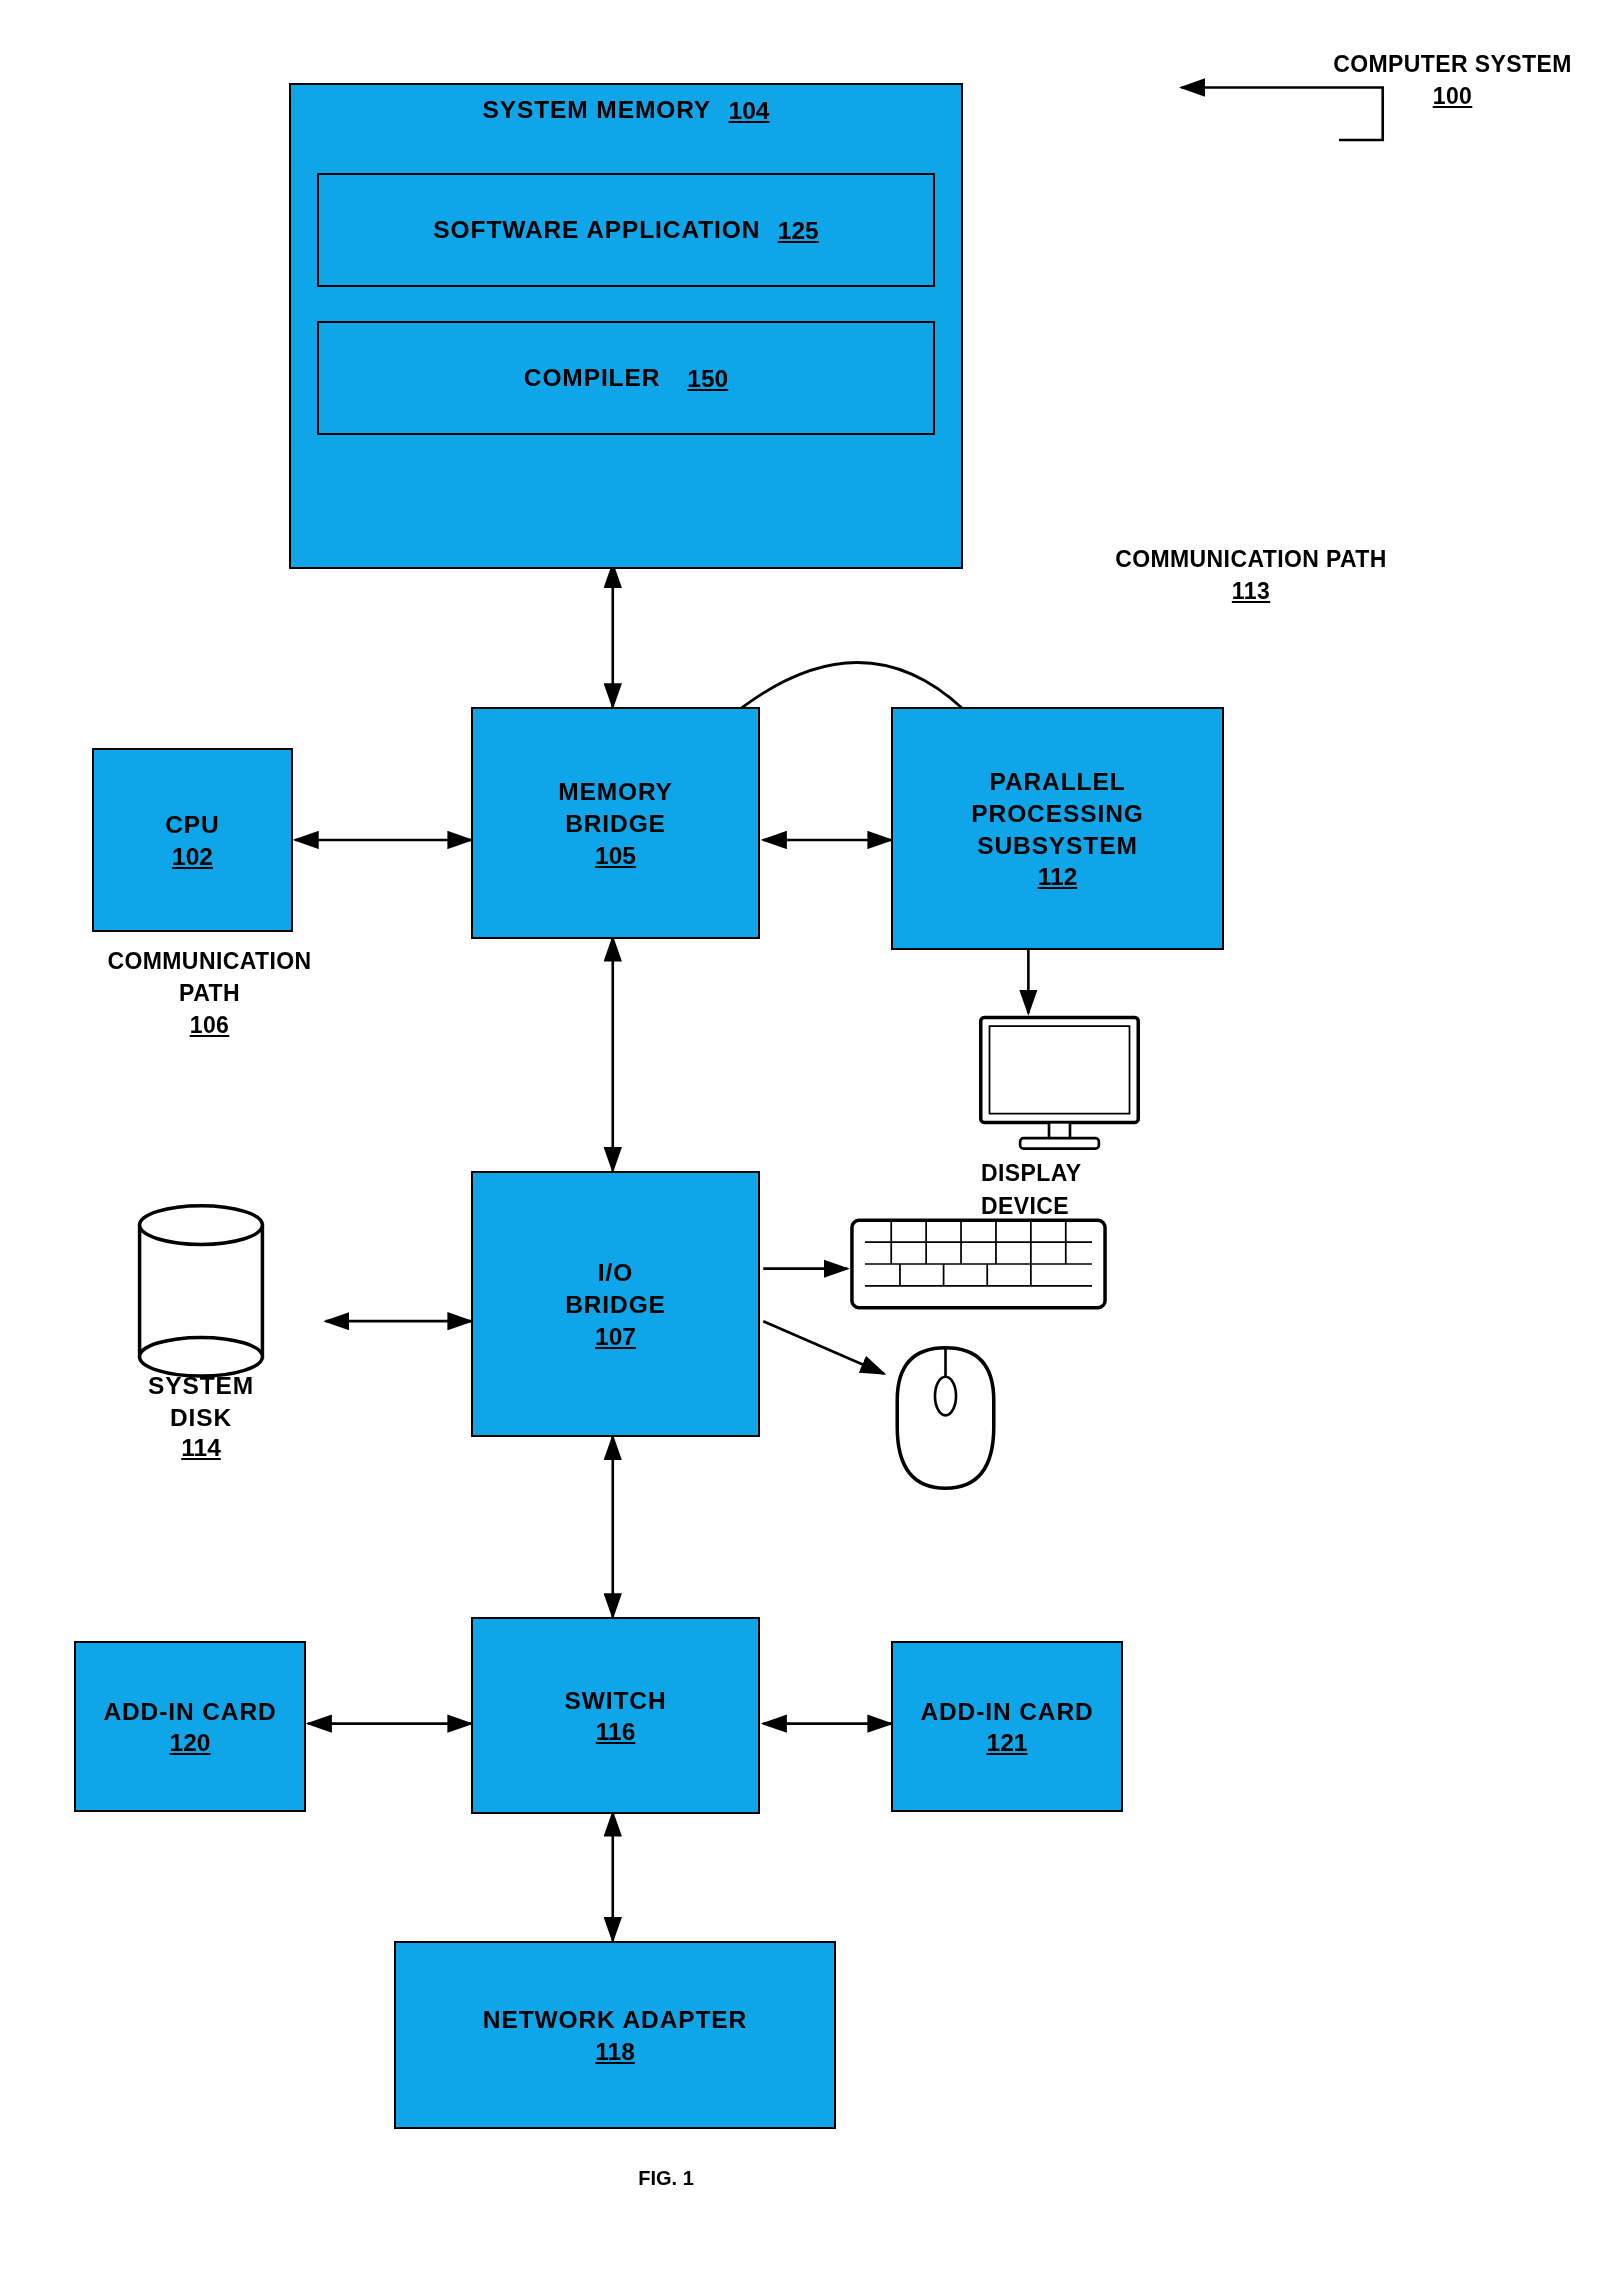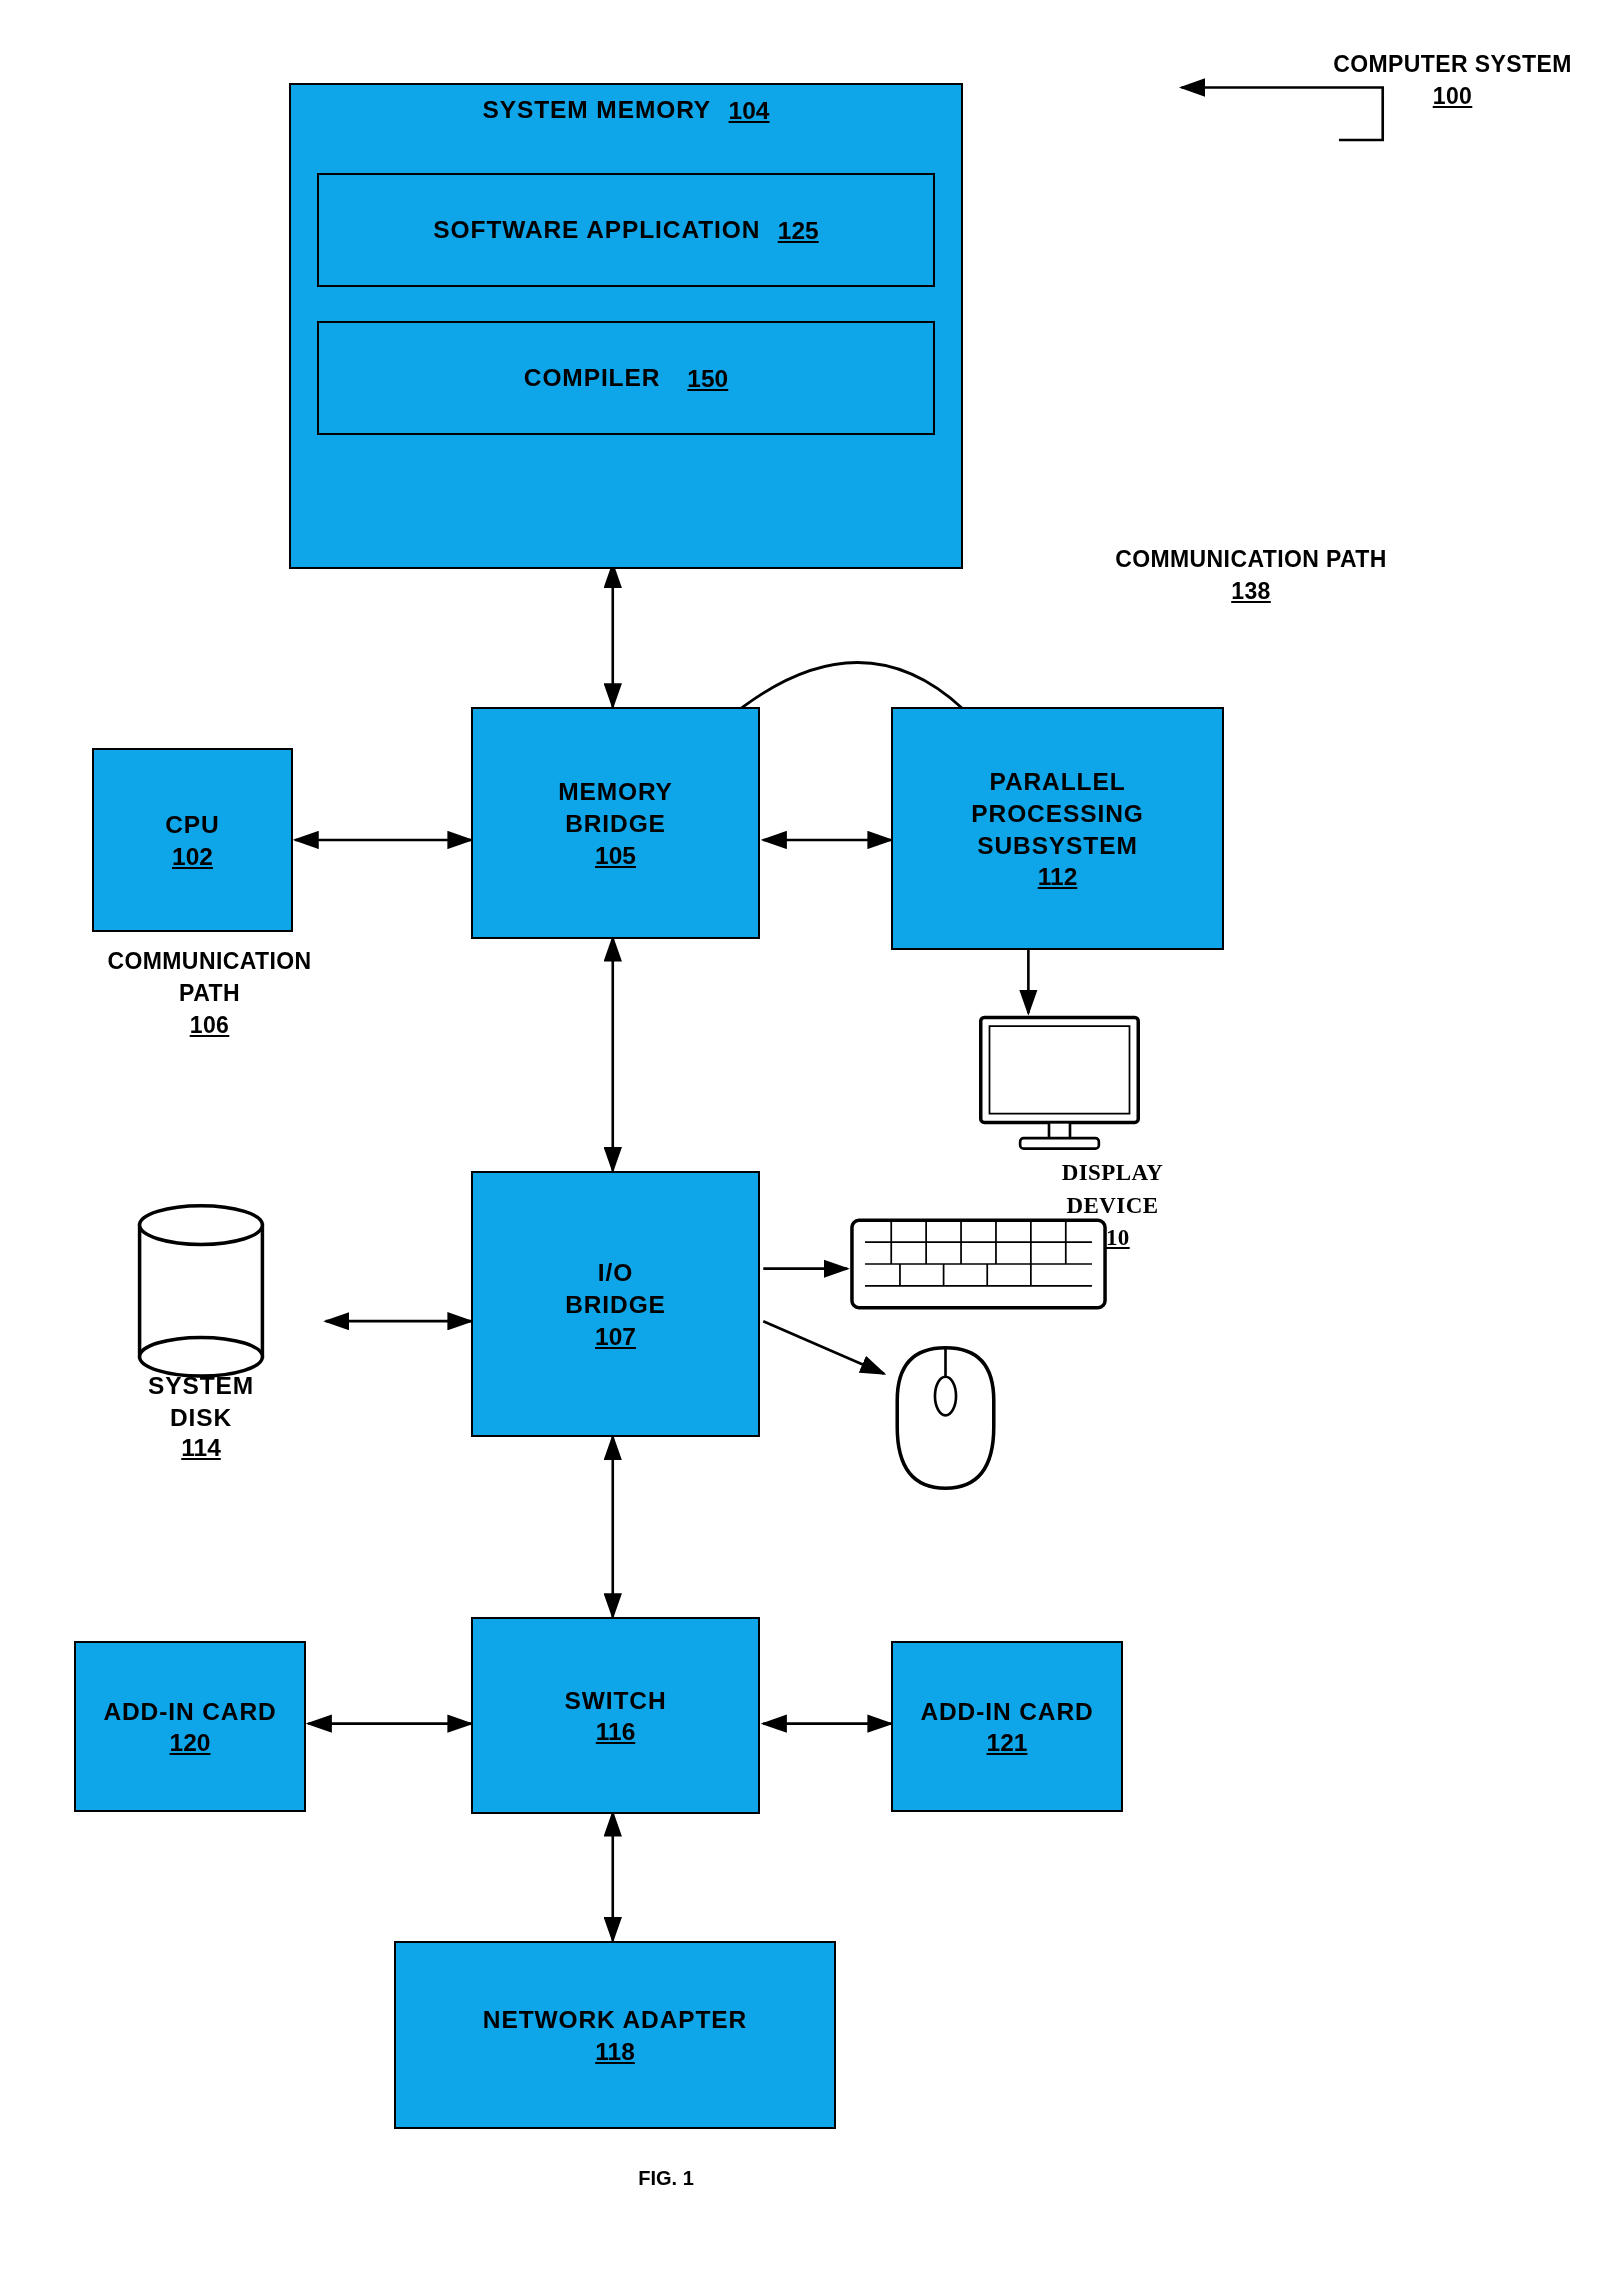--- a/index.html
+++ b/index.html
@@ -157,42 +157,42 @@
   </div>
 
   <div class="box" style="left:891px; top:707px; width:333px; height:243px;">
     <span class="box-label">PARALLEL<br>PROCESSING<br>SUBSYSTEM</span>
     <span class="box-number">112</span>
   </div>
 
   <div class="float-label" style="top:543px; left:1111px; width:280px;">
     <span>COMMUNICATION
 PATH</span><br>
-    <span class="float-number">138</span>
+    <span class="float-number">113</span>
   </div>
 
   <div class="float-label" style="top:945px; left:74px; width:271px;">
     <span>COMMUNICATION
 PATH</span><br>
     <span class="float-number">106</span>
   </div>
 
   <div style="position:absolute; left:928px; top:1013px; width:263px; height:193px;">
 
     <svg width="175" height="140" viewBox="0 0 200 160" style="display:block; margin:0 auto;">
 
       <rect x="10" y="5" width="180" height="120" rx="4" ry="4" fill="white" stroke="black" stroke-width="4"></rect>
 
       <rect x="20" y="15" width="160" height="100" fill="white" stroke="black" stroke-width="2"></rect>
 
       <rect x="88" y="125" width="24" height="20" fill="white" stroke="black" stroke-width="3"></rect>
 
       <rect x="55" y="143" width="90" height="12" rx="4" fill="white" stroke="black" stroke-width="3"></rect>
     </svg>
-    <div class="float-label" style="position:relative; text-align:center; margin-top:4.4px; right:-53px;font-family:Liberation Serif, serif;">
+    <div class="float-label" style="position:relative; text-align:left; margin-top:4.4px; right:-53px;">
       <span>DISPLAY<br>DEVICE</span><br>
       <span class="float-number">110</span>
     </div>
   </div>
 
   <div class="box" style="left:471px; top:1171px; width:289px; height:266px;">
     <span class="box-label">I/O<br>BRIDGE</span>
     <span class="box-number">107</span>
   </div>
 

